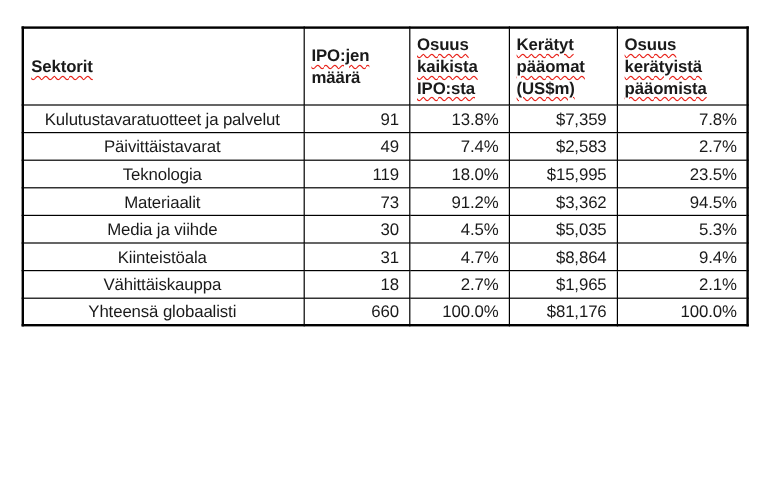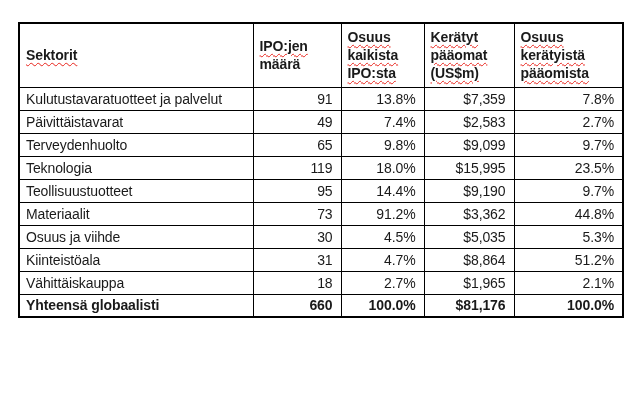--- a/index.html
+++ b/index.html
@@ -48,23 +48,23 @@
   }
   th .line { display: block; width: max-content; }
 
   tbody tr { height: 23px; }
   td {
     padding: 0 8px 0 6px;
     vertical-align: middle;
     white-space: nowrap;
     overflow: hidden;
   }
-  td.sector { text-align: left; }
+  td.sector { text-align: center; }
   td.num    { text-align: right; }
-  tr.total td { font-weight: bold; }
+  tr.total td { font-weight: normal; }
 
   .wavy {
     text-decoration-line: underline;
     text-decoration-style: wavy;
     text-decoration-color: #e8241c;
     text-decoration-thickness: 1px;
     text-underline-offset: 2px;
   }
 </style>
 </head>
@@ -114,60 +114,46 @@
           <td class="num">7.8%</td>
         </tr>
         <tr>
           <td class="sector">Päivittäistavarat</td>
           <td class="num">49</td>
           <td class="num">7.4%</td>
           <td class="num">$2,583</td>
           <td class="num">2.7%</td>
         </tr>
         <tr>
-          <td class="sector">Terveydenhuolto</td>
-          <td class="num">65</td>
-          <td class="num">9.8%</td>
-          <td class="num">$9,099</td>
-          <td class="num">9.7%</td>
-        </tr>
-        <tr>
           <td class="sector">Teknologia</td>
           <td class="num">119</td>
           <td class="num">18.0%</td>
           <td class="num">$15,995</td>
           <td class="num">23.5%</td>
         </tr>
         <tr>
-          <td class="sector">Teollisuustuotteet</td>
-          <td class="num">95</td>
-          <td class="num">14.4%</td>
-          <td class="num">$9,190</td>
-          <td class="num">9.7%</td>
-        </tr>
-        <tr>
           <td class="sector">Materiaalit</td>
           <td class="num">73</td>
           <td class="num">91.2%</td>
           <td class="num">$3,362</td>
-          <td class="num">44.8%</td>
+          <td class="num">94.5%</td>
         </tr>
         <tr>
-          <td class="sector">Osuus ja viihde</td>
+          <td class="sector">Media ja viihde</td>
           <td class="num">30</td>
           <td class="num">4.5%</td>
           <td class="num">$5,035</td>
           <td class="num">5.3%</td>
         </tr>
         <tr>
           <td class="sector">Kiinteistöala</td>
           <td class="num">31</td>
           <td class="num">4.7%</td>
           <td class="num">$8,864</td>
-          <td class="num">51.2%</td>
+          <td class="num">9.4%</td>
         </tr>
         <tr>
           <td class="sector">Vähittäiskauppa</td>
           <td class="num">18</td>
           <td class="num">2.7%</td>
           <td class="num">$1,965</td>
           <td class="num">2.1%</td>
         </tr>
         <tr class="total">
           <td class="sector">Yhteensä globaalisti</td>

